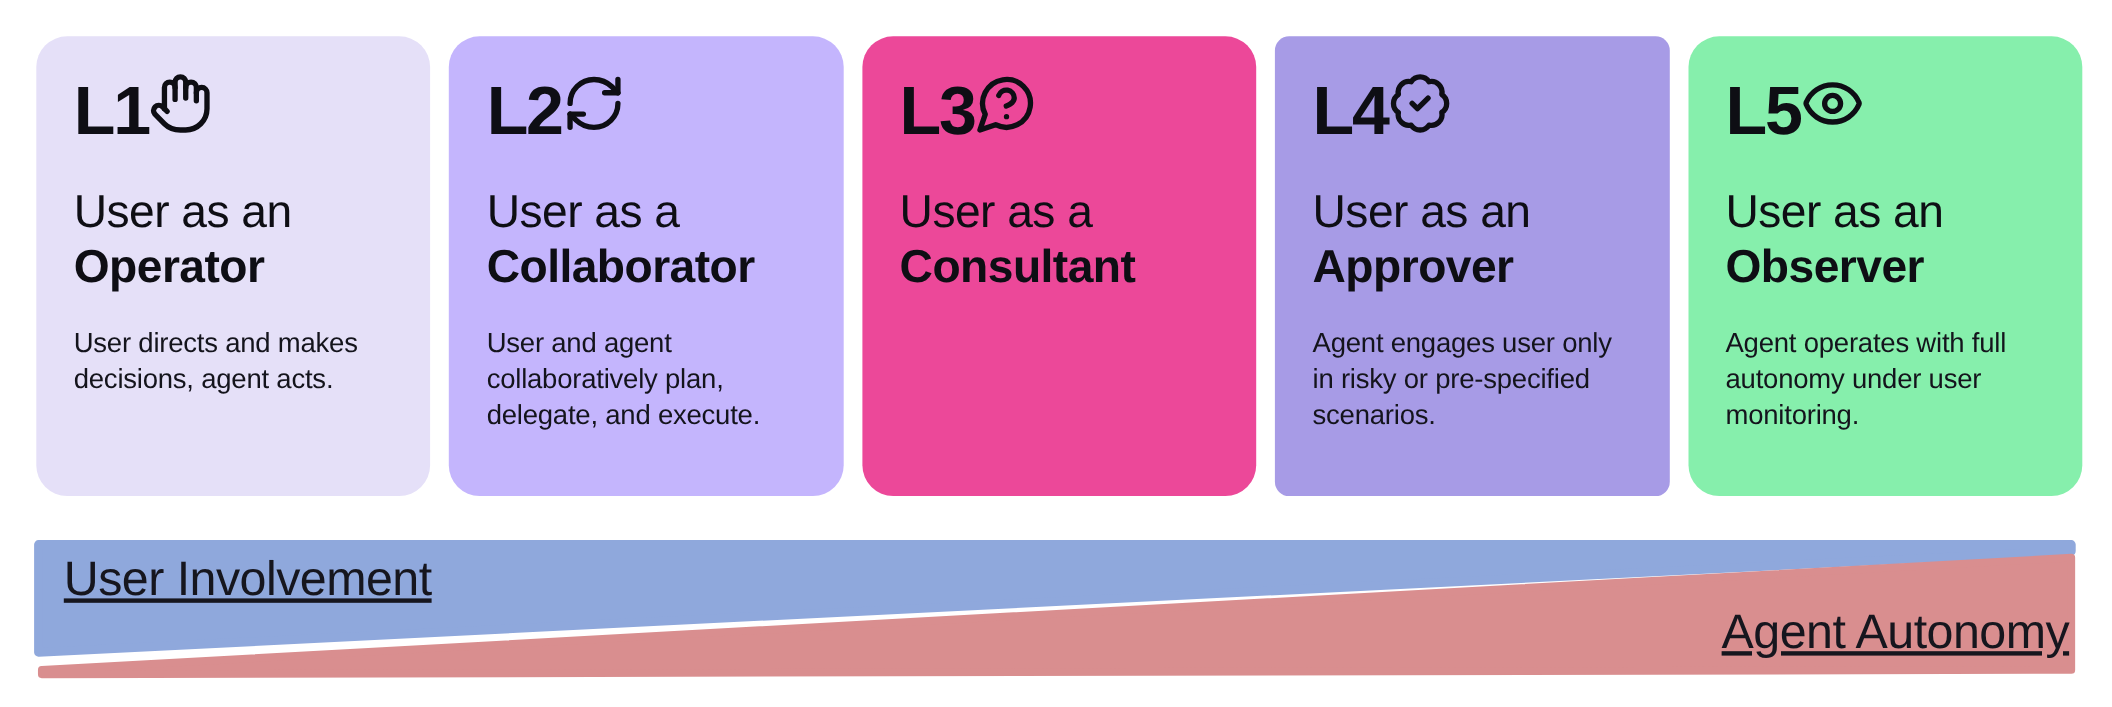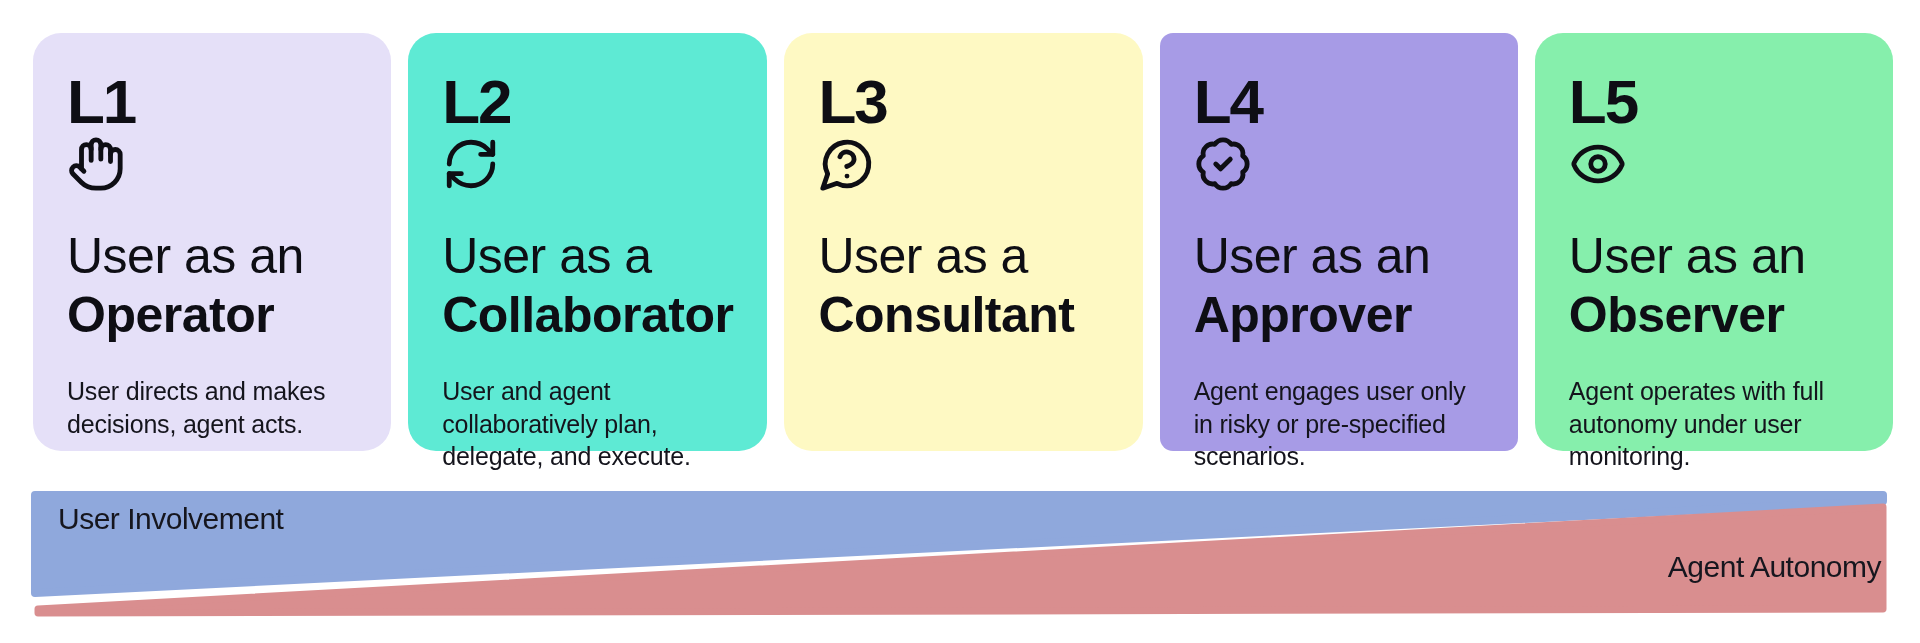--- a/index.html
+++ b/index.html
@@ -7,30 +7,30 @@
     width:1920px;height:643px;background:#ffffff;position:relative;overflow:hidden;
     font-family:"Liberation Sans", sans-serif;color:#0e0e14;
   }
   .cards{
     position:absolute;left:33px;top:33px;width:1860px;height:418px;
     display:flex;gap:17px;
   }
   .card{
     flex:1;border-radius:28px;padding:30px 34px;box-sizing:border-box;
   }
-  .card-head{display:flex;justify-content:flex-start;align-items:flex-start;flex-direction:column;}
+  .card-head{display:flex;justify-content:flex-start;align-items:flex-start;}
   .level{font-size:62px;font-weight:700;letter-spacing:-2px;line-height:1;margin-top:8px;}
   .icon{width:58px;height:58px;margin-top:2px;}
   .icon svg{width:58px;height:58px;display:block;}
-  .title{margin-top:34px;font-size:50px;line-height:1.18;font-weight:400;letter-spacing:-0.5px;}
+  .title{margin-top:34px;font-size:42px;line-height:1.18;font-weight:400;letter-spacing:-0.5px;}
   .title .t2{font-weight:700;display:block;}
   .desc{margin-top:30px;font-size:25px;line-height:1.3;color:#14141c;letter-spacing:-0.2px;}
   .wedges{position:absolute;left:30px;top:490px;width:1863px;height:130px;}
   .wedges svg{position:absolute;left:0;top:0;width:100%;height:100%;}
-  .axis-label{position:absolute;font-size:30px;letter-spacing:-0.5px;color:#16161e;white-space:nowrap;}
+  .axis-label{position:absolute;font-size:44px;letter-spacing:-0.5px;color:#16161e;white-space:nowrap;text-decoration:underline;}
   .label-ui{left:28px;top:12px;}
   .label-aa{right:12px;top:60px;}
 </style>
 </head>
 <body>
 
 <div class="cards">
 
   <div class="card" style="background: rgb(229, 224, 248);">
     <div class="card-head">
@@ -44,40 +44,40 @@
         </svg>
       </div>
     </div>
     <div class="title">
       <span class="t1">User as an</span>
       <span class="t2">Operator</span>
     </div>
     <div class="desc">User directs and makes decisions, agent acts.</div>
   </div>
 
-  <div class="card" style="background: #5eead4;">
+  <div class="card" style="background: #c4b5fd;">
     <div class="card-head">
       <div class="level">L2</div>
       <div class="icon">
         <svg viewBox="0 0 24 24" fill="none" stroke="#0e0e14" stroke-width="2" stroke-linecap="round" stroke-linejoin="round">
           <path d="M3 12a9 9 0 0 1 9-9 9.75 9.75 0 0 1 6.74 2.74L21 8"></path>
           <path d="M21 3v5h-5"></path>
           <path d="M21 12a9 9 0 0 1-9 9 9.75 9.75 0 0 1-6.74-2.74L3 16"></path>
           <path d="M3 21v-5h5"></path>
         </svg>
       </div>
     </div>
     <div class="title">
       <span class="t1">User as a</span>
       <span class="t2">Collaborator</span>
     </div>
     <div class="desc">User and agent collaboratively plan, delegate, and execute.</div>
   </div>
 
-  <div class="card" style="background: #fef9c3;">
+  <div class="card" style="background: #ec4899;">
     <div class="card-head">
       <div class="level">L3</div>
       <div class="icon">
         <svg viewBox="0 0 24 24" fill="none" stroke="#0e0e14" stroke-width="2" stroke-linecap="round" stroke-linejoin="round">
           <path d="M7.9 20A9 9 0 1 0 4 16.1L2 22Z"></path>
           <path d="M9.09 9a3 3 0 0 1 5.83 1c0 2-3 3-3 3"></path>
           <path d="M12 17h.01"></path>
         </svg>
       </div>
     </div>

